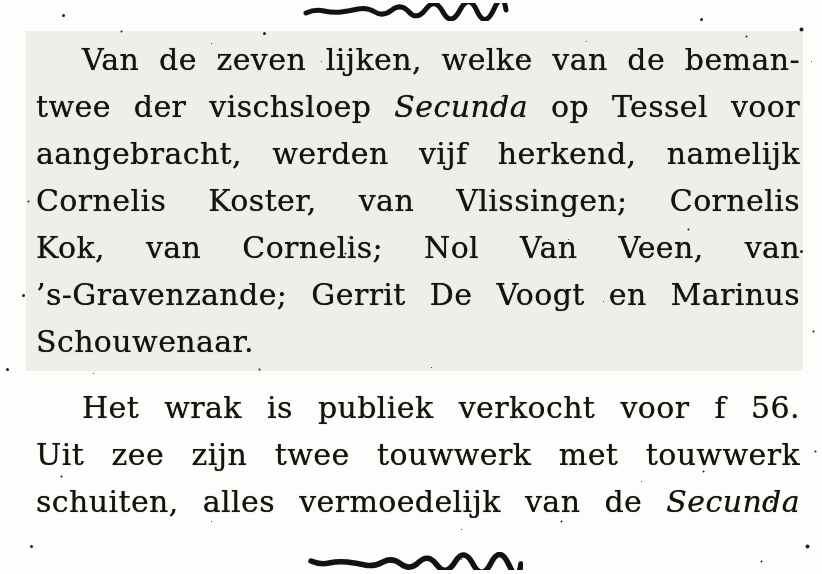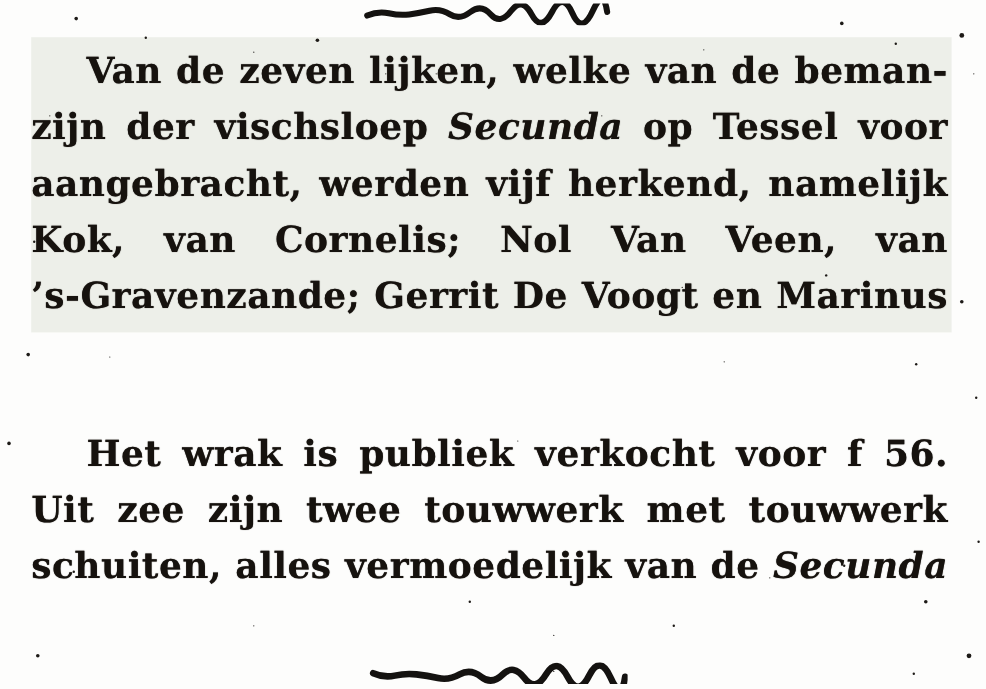--- a/index.html
+++ b/index.html
@@ -9,30 +9,30 @@
     height: 574px;
     background: #fdfdfc;
     overflow: hidden;
     font-family: "DejaVu Serif", serif;
   }
   .rule { position: absolute; }
   .para {
     position: absolute;
     left: 26px;
     width: 764px;
-    padding: 5px 3px 6px 0;
-    font-weight: 700;
+    padding: 5px 3px 6px 10px;
+    font-weight: 400;
     font-size: 30px;
     color: #16120e;
     letter-spacing: 0.4px;
     text-shadow: 0 0 0.7px rgba(22,18,14,0.8);
   }
   .para.highlight { background: #edefe9; }
   .para-1 { top: 31px; }
-  .para-2 { top: 350px; }
+  .para-2 { top: 379px; }
   .line {
     height: 47px;
     line-height: 47px;
     text-align: justify;
     text-align-last: justify;
   }
   .line.first { text-indent: 46px; }
   .line.last  { text-align-last: left; }
   .line em { font-style: italic; }
   .noise {
@@ -64,24 +64,26 @@
 <body>
 
 <div class="page">
 
   <svg class="rule" style="left:301px; top:3px;" width="212" height="18" viewBox="0 0 212 18">
     <path d="M5 10 q 9 -4 18 -2 t 17 1 t 17 -3 t 17 3 t 17 -2 t 17 2 t 17 -3 t 17 3 t 17 -2 t 17 1 t 17 -2 t 12 1" stroke="#141210" stroke-width="5" fill="none" stroke-linecap="round"></path>
   </svg>
 
   <div class="para highlight para-1" id="para-0">
       <div class="line first"><span>Van de zeven lijken, welke van de beman-</span></div>
-      <div class="line"><span>zijn der vischsloep </span><em>Secunda</em><span> op Tessel voor</span></div>
+      <div class="line"><span>twee der vischsloep </span><em>Secunda</em><span> op Tessel voor</span></div>
       <div class="line"><span>aangebracht, werden vijf herkend, namelijk</span></div>
+      <div class="line"><span>Cornelis Koster, van Vlissingen; Cornelis</span></div>
       <div class="line"><span>Kok, van Cornelis; Nol Van Veen, van</span></div>
       <div class="line"><span>’s-Gravenzande; Gerrit De Voogt en Marinus</span></div>
+      <div class="line last"><span>Schouwenaar.</span></div>
     </div>
 
   <div class="para para-2" id="para-1">
       <div class="line first"><span>Het wrak is publiek verkocht voor f 56.</span></div>
       <div class="line"><span>Uit zee zijn twee touwwerk met touwwerk</span></div>
       <div class="line"><span>schuiten, alles vermoedelijk van de </span><em>Secunda</em></div>
     </div>
 
   <svg class="rule" style="left:305px; top:552px;" width="218" height="18" viewBox="0 0 218 18">
     <path d="M6 9 q 9 4 18 2 t 18 -1 t 18 3 t 18 -3 t 18 2 t 18 -2 t 18 3 t 18 -3 t 18 2 t 18 -1 t 18 2 t 12 -1" stroke="#141210" stroke-width="5.5" fill="none" stroke-linecap="round"></path>

